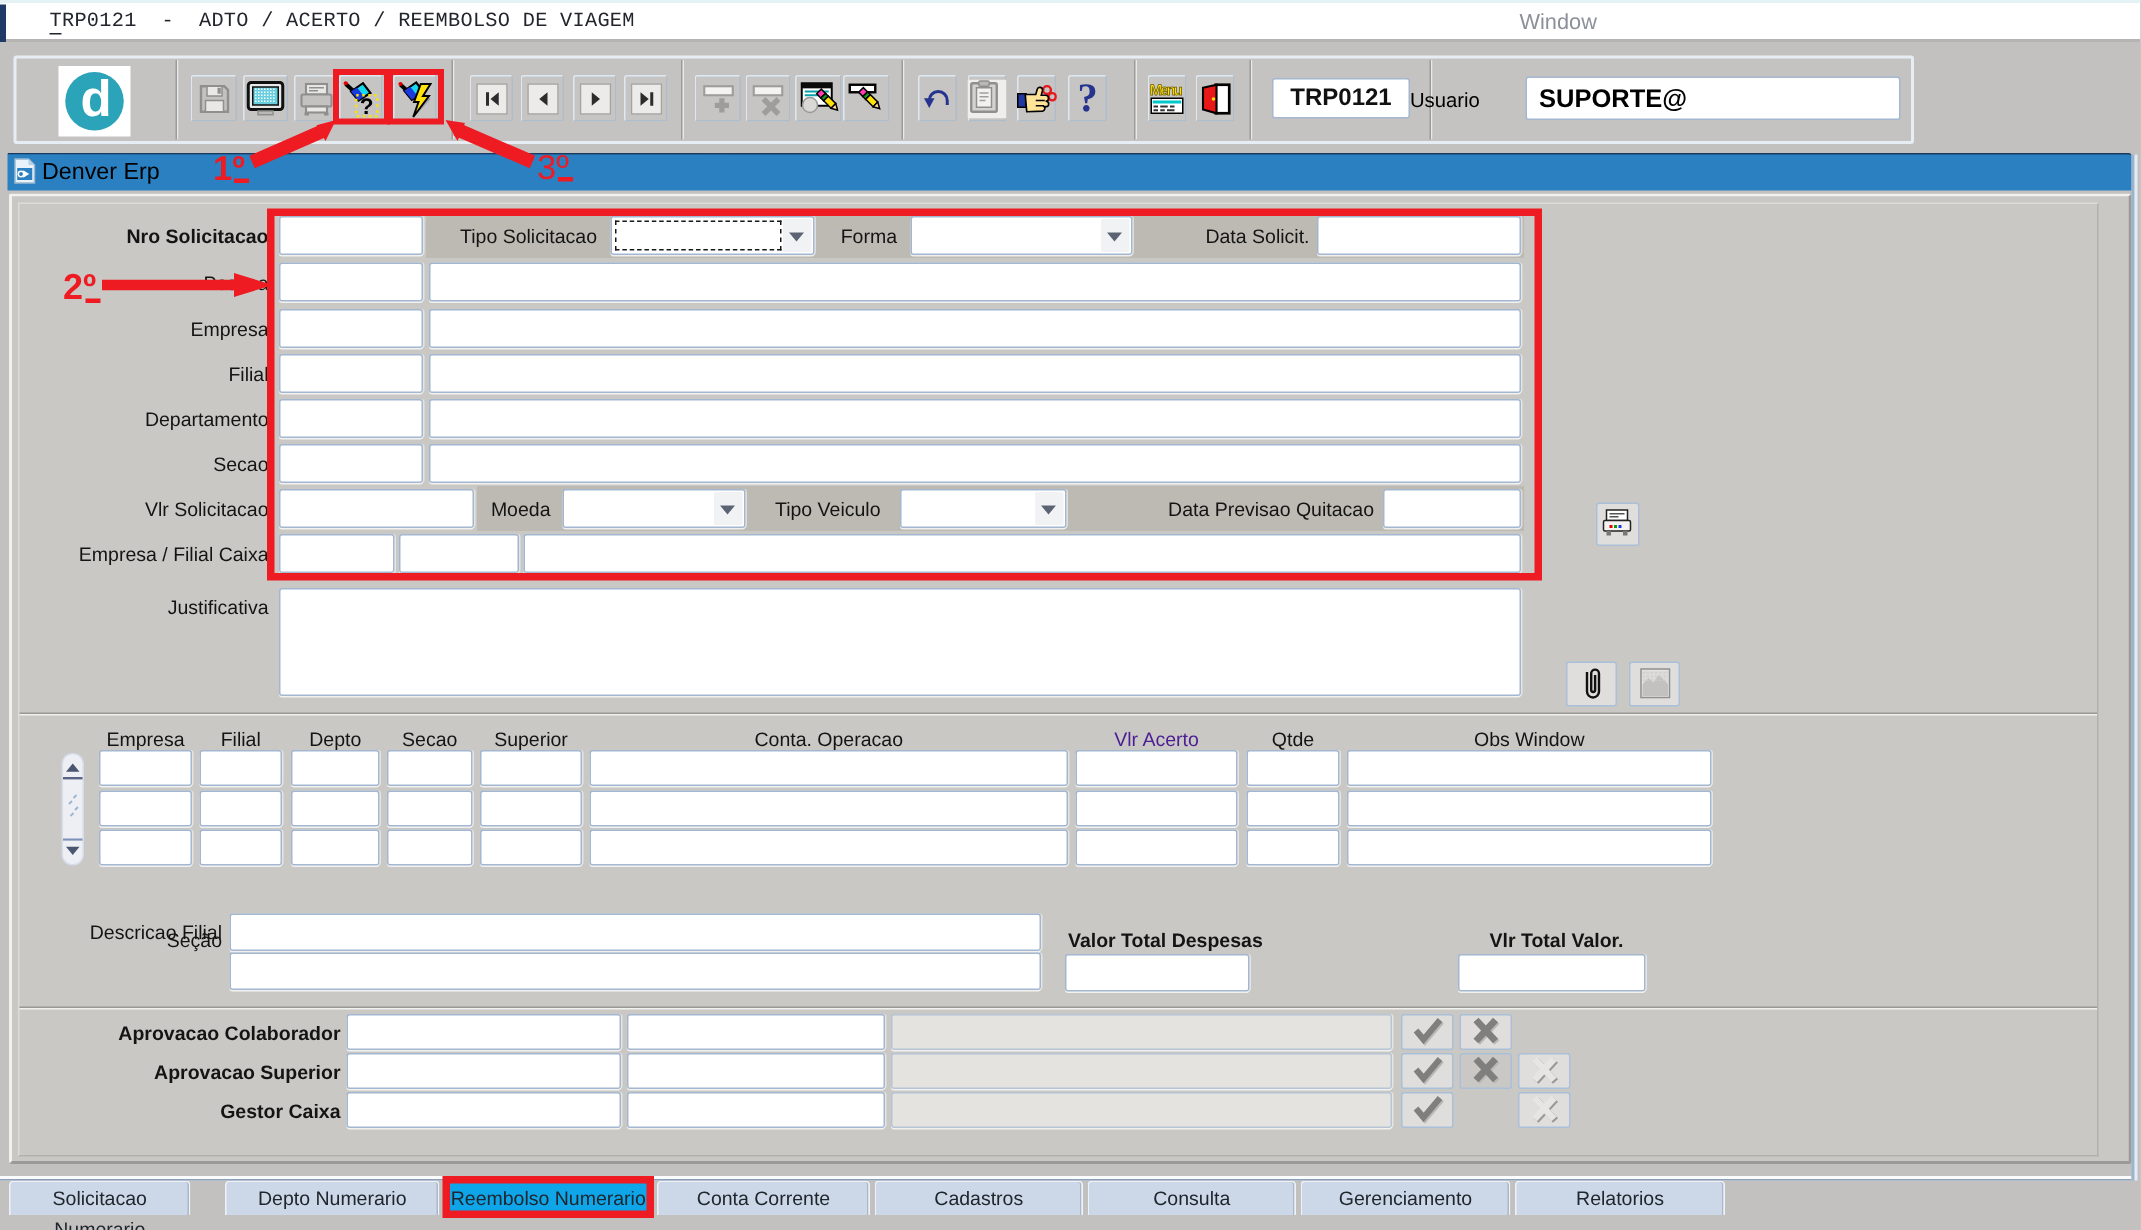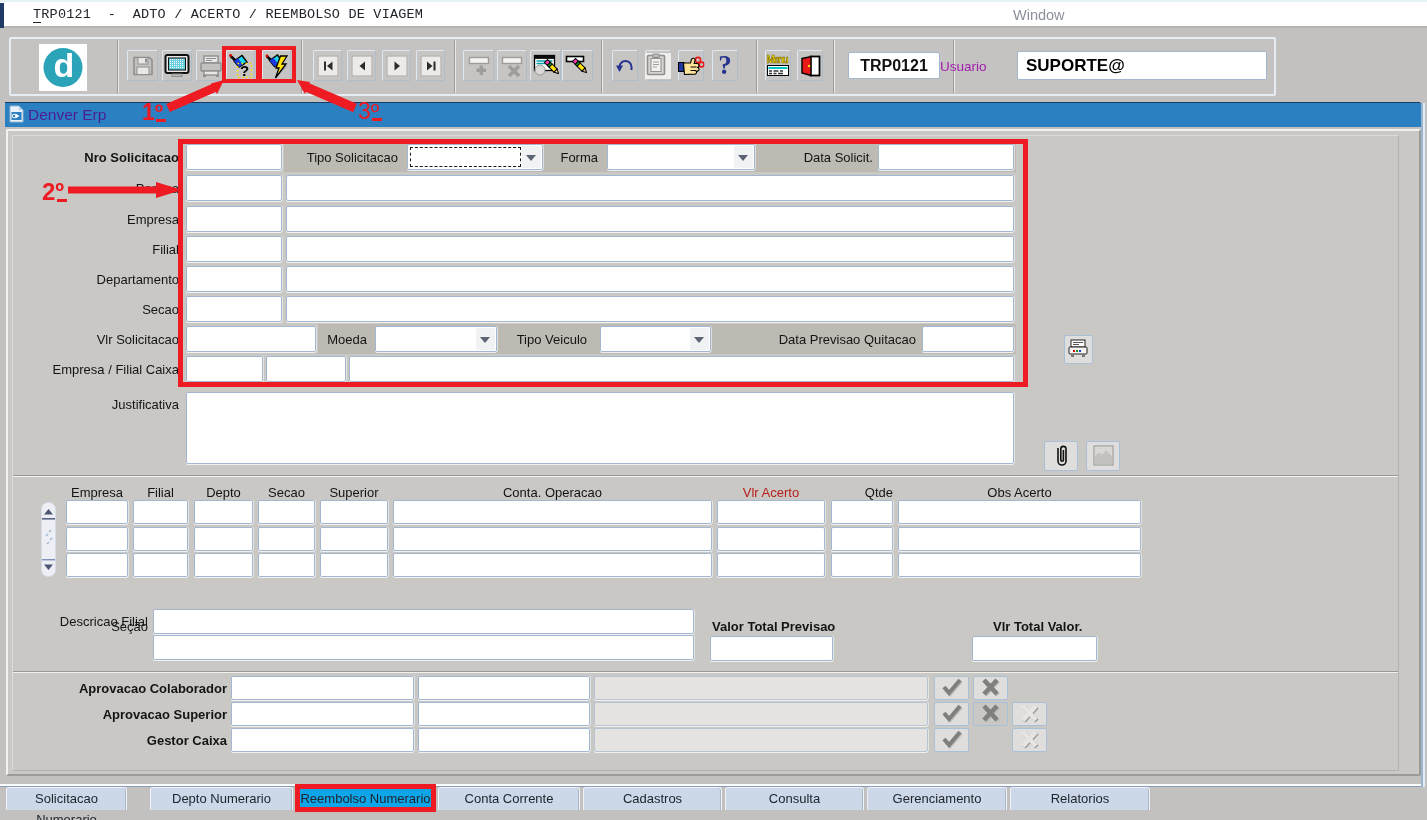--- a/index.html
+++ b/index.html
@@ -190,34 +190,34 @@
   </div>
 <div class="tb" style="left:797px;width:26px">
     <svg width="24" height="24">
       <rect x="12.5" y="2.5" width="9" height="19" fill="#fff" stroke="#000" stroke-width="1.8"></rect>
       <polygon points="4,4.5 13,2.5 13,21.5 4,19" fill="#e81818" stroke="#000" stroke-width="1.4"></polygon>
       <circle cx="11" cy="12" r="1.2" fill="#ffe20a"></circle>
     </svg>
   </div>
 
 <div class="ab" style="left:848px;top:52px;width:92px;height:27px;background:#fff;border:1px solid #a3b8d0;border-radius:2px;font-size:16px;font-weight:bold;text-align:center;line-height:26px;color:#111">TRP0121</div>
-<div class="ab" style="left:940px;top:59px;font-size:13.5px;color:#a21caf">Usuario</div>
+<div class="ab" style="left:940px;top:59px;font-size:13.5px;color:#000000">Usuario</div>
 <div class="ab" style="left:1017px;top:51px;width:250px;height:29px;background:#fff;border:1px solid #a3b8d0;border-radius:2px;font-size:17px;font-weight:bold;line-height:27px;color:#000;padding-left:8px">SUPORTE@</div>
 
 <div class="ab" style="left:5px;top:102px;width:1416px;height:25px;background:#2b80c2;border-top:1px solid #1a3a60;border-radius:0 2px 0 0"></div>
 <div class="ab" style="left:9px;top:105px;width:15px;height:18px">
 <svg width="15" height="18">
       <path d="M1 1 h9 l4 4 v12 h-13 z" fill="#e9f2fa" stroke="#9ab8d0"></path>
       <path d="M10 1 l4 4 h-4 z" fill="#b9d0e2"></path>
       <rect x="2.5" y="7" width="10" height="8" fill="#2b80c2"></rect>
       <polygon points="6.5,8.5 10.5,11 6.5,13.5" fill="#fff"></polygon>
       <circle cx="5" cy="11" r="1.8" fill="none" stroke="#fff" stroke-width="1"></circle>
     </svg>
 </div>
-<div class="ab" style="left:28px;top:106px;font-size:15.5px;color:#4c1d95">Denver Erp</div>
+<div class="ab" style="left:28px;top:106px;font-size:15.5px;color:#000000">Denver Erp</div>
 
 <div class="ab" style="left:6px;top:129px;width:1415px;height:647px;background:#c9c8c4;border:2px solid #f2f1ee;border-right-color:#9a9a98;border-bottom-color:#9a9a98;border-radius:2px"></div>
 <div class="ab" style="left:12px;top:135px;width:1387px;height:636px;border:1px solid #b2b1ad;border-top-color:#dcdbd8;border-left-color:#dcdbd8"></div>
 <div class="ab" style="left:284px;top:142px;width:732px;height:30px;background:#bdbab3"></div>
 <div class="ab" style="left:318px;top:324px;width:698px;height:30px;background:#bdbab3"></div>
 <div class="lbl b" style="left:0;width:179px;top:151px">Nro Solicitacao</div>
 <div class="lbl" style="left:0;width:179px;top:182px">Pessoa</div>
 <div class="lbl" style="left:0;width:179px;top:213px">Empresa</div>
 <div class="lbl" style="left:0;width:179px;top:243px">Filial</div>
 <div class="lbl" style="left:0;width:179px;top:273px">Departamento</div>
@@ -288,23 +288,23 @@
       <path d="M8 9 h17 M8 6.5 h17 M8 11.5 h17" stroke="#cfcecc" stroke-dasharray="1.4,1.4"></path>
     </svg>
   </div>
 <div class="groove" style="top:475px"></div>
 <div class="ab" style="left:66px;top:485px;width:62px;font-size:13px;color:#141414;text-align:center">Empresa</div>
 <div class="ab" style="left:133px;top:485px;width:55px;font-size:13px;color:#141414;text-align:center">Filial</div>
 <div class="ab" style="left:194px;top:485px;width:59px;font-size:13px;color:#141414;text-align:center">Depto</div>
 <div class="ab" style="left:258px;top:485px;width:57px;font-size:13px;color:#141414;text-align:center">Secao</div>
 <div class="ab" style="left:320px;top:485px;width:68px;font-size:13px;color:#141414;text-align:center">Superior</div>
 <div class="ab" style="left:393px;top:485px;width:319px;font-size:13px;color:#141414;text-align:center">Conta. Operacao</div>
-<div class="ab" style="left:717px;top:485px;width:108px;font-size:13px;color:#b91c1c;text-align:center">Vlr Acerto</div>
-<div class="ab" style="left:831px;top:485px;width:62px;font-size:13px;color:#141414;text-align:right">Qtde</div>
-<div class="ab" style="left:898px;top:485px;width:243px;font-size:13px;color:#141414;text-align:center">Obs Acerto</div>
+<div class="ab" style="left:717px;top:485px;width:108px;font-size:13px;color:#4c1d95;text-align:center">Vlr Acerto</div>
+<div class="ab" style="left:831px;top:485px;width:62px;font-size:13px;color:#141414;text-align:center">Qtde</div>
+<div class="ab" style="left:898px;top:485px;width:243px;font-size:13px;color:#141414;text-align:center">Obs Window</div>
 <div class="ab" style="left:41px;top:502px;width:15px;height:75px;background:#edeff5;border:1px solid #d6dce8;border-radius:7px"></div>
 <svg class="ab" style="left:41px;top:502px" width="15" height="75">
     <polygon points="7.5,7 12,12.5 3,12.5" fill="#4a5570"></polygon>
     <rect x="1" y="16" width="13" height="1.6" fill="#5a6584"></rect>
     <rect x="1" y="57" width="13" height="1.4" fill="#7c90b8"></rect>
     <polygon points="7.5,68 12,62.5 3,62.5" fill="#4a5570"></polygon>
     <path d="M5 34 l2 -2 M8 30 l2 -2 M6 42 l2 -2 M9 38 l2 -2" stroke="#9ab4d4" stroke-width="1.2"></path>
   </svg>
 <div class="inp" style="left:66px;top:500px;width:62px;height:24px"></div>
 <div class="inp" style="left:133px;top:500px;width:55px;height:24px"></div>
@@ -330,21 +330,21 @@
 <div class="inp" style="left:258px;top:553px;width:57px;height:24px"></div>
 <div class="inp" style="left:320px;top:553px;width:68px;height:24px"></div>
 <div class="inp" style="left:393px;top:553px;width:319px;height:24px"></div>
 <div class="inp" style="left:717px;top:553px;width:108px;height:24px"></div>
 <div class="inp" style="left:831px;top:553px;width:62px;height:24px"></div>
 <div class="inp" style="left:898px;top:553px;width:243px;height:24px"></div>
 <div class="lbl" style="left:0;width:148px;top:615px">Descricao Filial</div>
 <div class="inp" style="left:153px;top:609px;width:541px;height:25px"></div>
 <div class="lbl" style="left:0;width:148px;top:620px">Seção</div>
 <div class="inp" style="left:153px;top:635px;width:541px;height:25px"></div>
-<div class="lbl b" style="left:712px;width:139px;top:620px;text-align:left">Valor Total Previsao</div>
+<div class="lbl b" style="left:712px;width:139px;top:620px;text-align:left">Valor Total Despesas</div>
 <div class="inp" style="left:710px;top:636px;width:123px;height:25px"></div>
 <div class="lbl b" style="left:993px;width:112px;top:620px;text-align:left">Vlr Total Valor.</div>
 <div class="inp" style="left:972px;top:636px;width:125px;height:25px"></div>
 <div class="groove" style="top:671px"></div>
 <div class="lbl b" style="left:0;width:227px;top:682px">Aprovacao Colaborador</div>
 <div class="inp" style="left:231px;top:676px;width:183px;height:24px"></div>
 <div class="inp" style="left:418px;top:676px;width:172px;height:24px"></div>
 <div class="inp dis" style="left:594px;top:676px;width:334px;height:24px"></div>
 <div class="btn2" style="left:934px;top:676px;width:35px;height:24px">
     <svg width="33" height="22" style="position:absolute;left:0;top:0">

